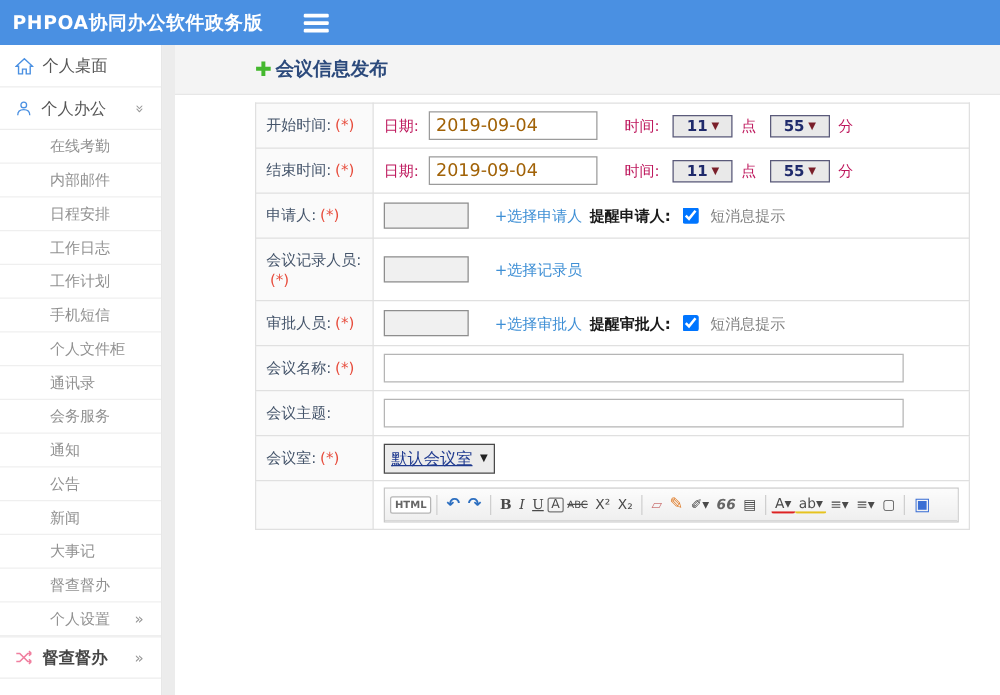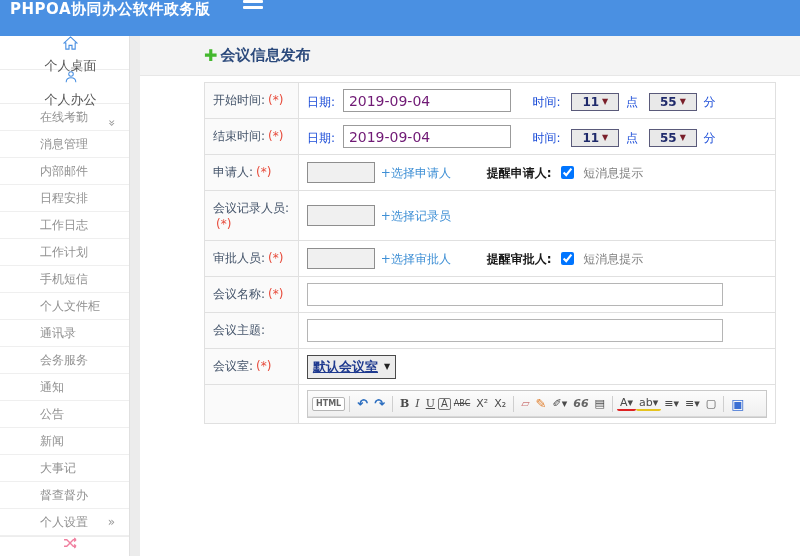--- a/index.html
+++ b/index.html
@@ -1,73 +1,73 @@
 <!DOCTYPE html>
 <html><head>
 <meta charset="utf-8">
 <style>
   * { margin:0; padding:0; box-sizing:border-box; }
   html,body { width:800px; height:556px; overflow:hidden; background:#fff;
     font-family:"DejaVu Sans","Liberation Sans",sans-serif; }
 
   
-  .header { height:36px; background:#4a90e2; display:flex; align-items:flex-start; padding:0 10px; }
+  .header { height:36px; background:#4a90e2; display:flex; align-items:center; padding:0 10px; }
   .brand { color:#fff; font-size:15px; font-weight:bold; letter-spacing:.5px; }
   .hamburger { margin-left:32px; width:20px; height:3px; background:#fff; border-radius:1px;
     box-shadow:0 -6px 0 #fff, 0 6px 0 #fff; cursor:pointer; }
 
   
   .layout { display:flex; height:520px; }
   .sidebar { width:130px; background:#fff; border-right:1px solid #e0e0e0; overflow:hidden; }
   .gutter { width:10px; background:#ececec; }
   .main { flex:1; background:#fff; position:relative; overflow:hidden; }
 
   
   .side-top { height:34px; display:flex; align-items:center; padding-left:12px;
-    color:#555; font-size:13px; border-bottom:1px solid #ededed; cursor:pointer; gap:7px;flex-direction:column; }
+    color:#555; font-size:13px; border-bottom:1px solid #ededed; cursor:pointer; gap:7px; }
   .side-top svg { flex:0 0 auto; }
   .chev { margin-left:auto; margin-right:14px; color:#9a9a9a; font-size:12px; }
   .chev.down { display:inline-block; transform:rotate(90deg); }
   .submenu { list-style:none; }
   .submenu li { height:27px; line-height:26px; padding-left:40px; color:#919191; font-size:12px;
     border-bottom:1px solid #efefef; cursor:pointer; position:relative; }
   .submenu li .chev { position:absolute; right:0; top:0; }
 
   
   .topband { height:40px; background:#f4f4f4; border-bottom:1px solid #e7e7e7;
     display:flex; align-items:center; padding-left:64px; }
   .plus { color:#44b82e; font-size:16px; font-weight:bold; margin-right:3px; }
   .page-title { color:#2c4a7c; font-size:15px; font-weight:bold; }
 
   
   table.form { border-collapse:collapse; margin:6px 0 0 64px; width:572px; background:#fff; }
   td { border:1px solid #e0e0e0; font-size:12px; vertical-align:middle; }
   td.lbl { width:96px; background:#fafafa; color:#44546a; padding:9px 4px 9px 8px; }
   td.fld { padding:5px 8px; background:#fff; }
   .req { color:#e74c3c; margin-left:3px; }
-  .inline-lbl { color:#1d4ed8; margin-right:4px; }
-  input.date { width:168px; height:23px; border:1px solid #9b9b9b; font-size:14px;
-    padding:0 5px; color:#701a75; font-family:inherit; }
+  .inline-lbl { color:#be185d; margin-right:4px; }
+  input.date { width:135px; height:23px; border:1px solid #9b9b9b; font-size:14px;
+    padding:0 5px; color:#a16207; font-family:inherit; }
   .gap { display:inline-block; width:14px; }
   .timebox { display:inline-flex; align-items:center; gap:3px; background:#e9e9e9;
     border:1px solid #5a5a7a; padding:1px 10px; margin:0 3px; cursor:pointer;
     color:#1f2a6b; font-size:12px; font-weight:bold; }
   .timebox .tcaret { color:#7a1f2a; font-size:8px; }
   input.small { width:68px; height:21px; background:#f0f0f0; border:1px solid #8e8e8e; }
-  a.sel-link { color:#3e8fd5; text-decoration:none; font-size:12px; margin-left:2px; cursor:pointer; }
-  .remind { color:#1a1a1a; font-weight:bold; margin-left:32px; }
+  a.sel-link { color:#3e8fd5; text-decoration:none; font-size:12px; margin-left:17px; cursor:pointer; }
+  .remind { color:#1a1a1a; font-weight:bold; margin-left:2px; }
   .sms { color:#808080; margin-left:2px; }
   input[type=checkbox] { vertical-align:-2px; margin:0 3px 0 6px; }
   textarea.att { width:352px; height:56px; background:#fafafa; border:1px solid #a8a8a8;
     resize:both; margin-top:2px; }
   .sub-line { margin-top:4px; }
   input.wide { width:416px; height:23px; border:1px solid #b5b5b5; }
   .selbox { display:inline-flex; align-items:center; background:#ececec; border:1px solid #4a4a4a;
     padding:2px 5px; cursor:pointer; }
-  .selbox .stext { color:#1f3a8f; font-weight:bold; font-size:13px; text-decoration:underline; }
+  .selbox .stext { color:#1f3a8f; font-weight:normal; font-size:13px; text-decoration:underline; }
   .selbox .scaret { color:#222; font-size:8px; margin-left:6px; }
 
   
   .editor { border:1px solid #c8c8c8; width:460px; background:#fff; }
   .tbar { background:linear-gradient(#fcfcfc,#efefef); border-bottom:1px solid #d8d8d8;
     display:flex; align-items:center; padding:3px 4px; white-space:nowrap; overflow:hidden; height:26px; }
   .ico { font-size:11px; color:#4a4a4a; padding:1px 3px; border-radius:2px; cursor:pointer; line-height:1; }
   .ico.blue { color:#2d6fc0; font-size:13px; font-weight:bold; }
   .ico.bold { font-weight:bold; font-family:"DejaVu Serif","Liberation Serif",serif; }
   .ico.italic { font-style:italic; font-family:"DejaVu Serif","Liberation Serif",serif; }
@@ -102,21 +102,20 @@
     <div class="side-top">
       <svg width="14" height="14" viewBox="0 0 16 16">
         <circle cx="8" cy="4.5" r="2.6" fill="none" stroke="#4a90e2" stroke-width="1.2"></circle>
         <path d="M2.5 14 C2.5 10.5 5 8.8 8 8.8 C11 8.8 13.5 10.5 13.5 14" fill="none" stroke="#4a90e2" stroke-width="1.2"></path>
       </svg>
       <span>个人办公</span>
       <span class="chev down">»</span>
     </div>
     <ul class="submenu">
       <li>在线考勤</li>
-      <li>消息管理</li>
       <li>内部邮件</li>
       <li>日程安排</li>
       <li>工作日志</li>
       <li>工作计划</li>
       <li>手机短信</li>
       <li>个人文件柜</li>
       <li>通讯录</li>
       <li>会务服务</li>
       <li>通知</li>
       <li>公告</li>

